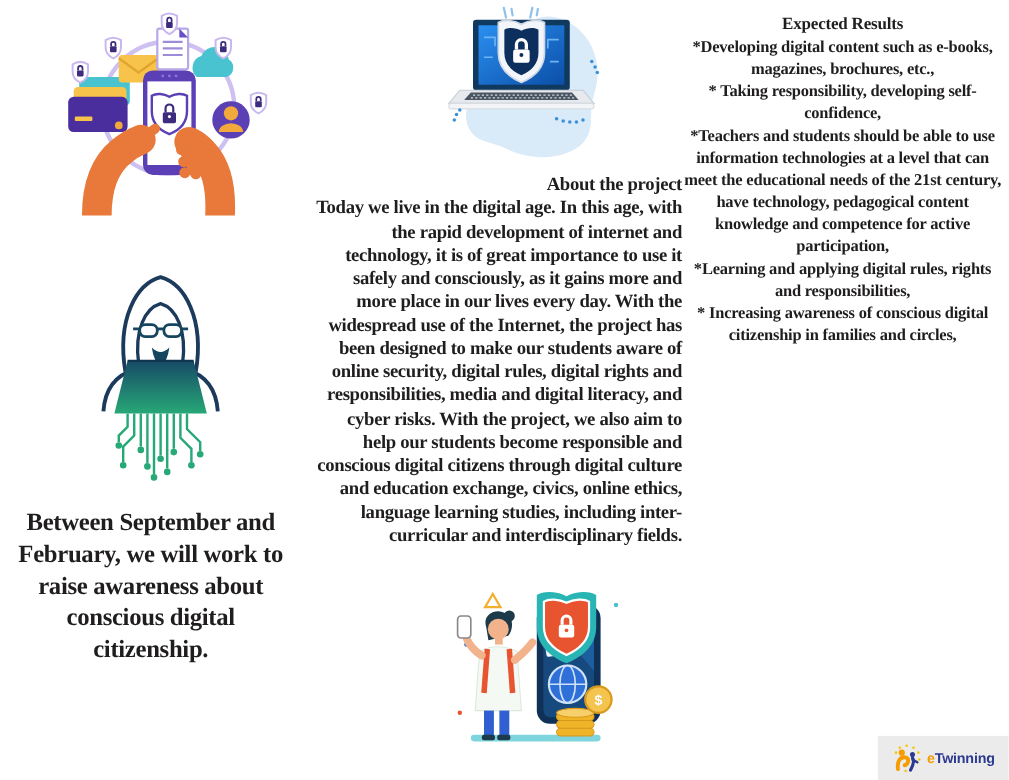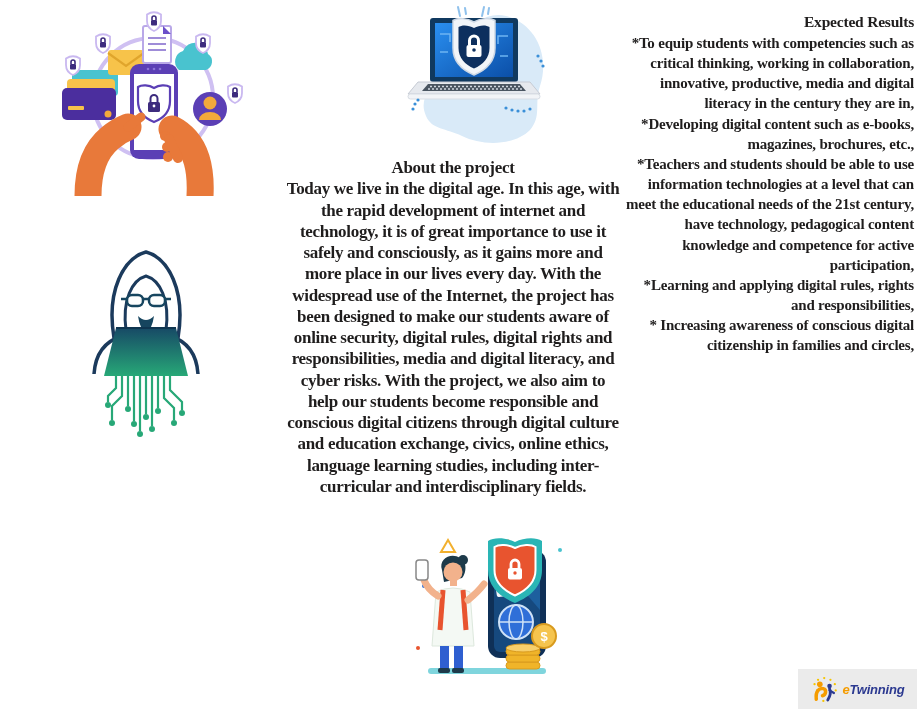--- a/index.html
+++ b/index.html
@@ -11,33 +11,33 @@
 
   .ill-phone  { left:48px;  top:6px;   width:210px; height:190px; }
   .ill-hacker { left:76px;  top:236px; width:140px; height:210px; }
   .ill-laptop { left:388px; top:4px;   width:170px; height:152px; }
   .ill-mobile { left:408px; top:530px; width:160px; height:152px; }
   .ill-phone svg,.ill-hacker svg,.ill-laptop svg,.ill-mobile svg { width:100%; height:100%; display:block; }
 
   .caption-left { left:6px; top:461px; width:262px; text-align:center;
                   font-size:22.5px; line-height:1.28; letter-spacing:-0.3px; }
 
-  .middle-text { left:286px; top:157px; width:334px; text-align:center;
+  .middle-text { left:286px; top:157px; width:334px; text-align:right;
                  font-size:17px; line-height:1.25; letter-spacing:-0.3px; }
   .middle-heading { font-size:17px; }
 
-  .right-text { left:618px; top:12px; width:296px; text-align:right;
+  .right-text { left:618px; top:12px; width:296px; text-align:center;
                 font-size:15px; line-height:1.345; letter-spacing:-0.2px; }
   .right-heading { font-size:15.5px; }
 
   .logo-box { left:798px; top:669px; width:119px; height:40px; background:#ebebeb;
               display:flex; align-items:center; justify-content:center; gap:2px; }
   .logo-mark { width:30px; height:27px; }
   .logo-text { font-family:"Liberation Sans", sans-serif; font-weight:700;
-               font-size:13px; color:#2b3990; letter-spacing:-0.2px;font-style:italic; }
+               font-size:13px; color:#2b3990; letter-spacing:-0.2px; }
   .logo-text .e { color:#f59c00; }
 </style>
 </head>
 <body>
 
 <div class="page">
 
   <div class="abs ill-phone">
     <svg viewBox="0 0 210 190">
       <defs>
@@ -136,20 +136,21 @@
           <circle cx="76" cy="193" r="3"></circle>
           <circle cx="82" cy="175" r="3"></circle>
         <circle cx="36" cy="187" r="3"></circle>
           <circle cx="98" cy="187" r="3"></circle>
         <circle cx="106" cy="177" r="3"></circle>
           <circle cx="32" cy="169" r="3"></circle>
       </g>
     </svg>
   </div>
 
+  <div class="abs caption-left">Between September and February, we will work to raise awareness about conscious digital citizenship.</div>
 
   <div class="abs ill-laptop">
     <svg viewBox="0 0 170 152">
       <defs>
         <linearGradient id="scr" x1="0" y1="0" x2="1" y2="1">
           <stop offset="0" stop-color="#2a8ff0"></stop>
             <stop offset="1" stop-color="#0b4fa8"></stop>
         </linearGradient>
       </defs>
       <path d="M118 12 C148 20 162 52 152 82 C146 100 154 112 142 126 C126 142 94 142 74 132 C58 124 44 126 38 112 C30 94 44 84 52 70 C62 50 84 4 118 12 Z" fill="#d9eaf8"></path>
@@ -237,22 +238,22 @@
       <rect x="32" y="116" width="9" height="24" fill="#2f5fd0"></rect>
       <rect x="46" y="116" width="9" height="24" fill="#2f5fd0"></rect>
       <rect x="30" y="138" width="12" height="5" rx="2" fill="#1d3a4a"></rect>
       <rect x="44" y="138" width="12" height="5" rx="2" fill="#1d3a4a"></rect>
     </svg>
   </div>
 
   <div class="abs right-text">
     <div class="right-heading">Expected Results</div>
     <div>
-        <div>*To equip students with competencies such as critical thinking, working in collaboration, innovative, productive, media and digital literacy in the century they are in,</div>
         <div>*Developing digital content such as e-books, magazines, brochures, etc.,</div>
+        <div>* Taking responsibility, developing self-confidence,</div>
         <div>*Teachers and students should be able to use information technologies at a level that can meet the educational needs of the 21st century, have technology, pedagogical content knowledge and competence for active participation,</div>
         <div>*Learning and applying digital rules, rights and responsibilities,</div>
         <div>* Increasing awareness of conscious digital citizenship in families and circles,</div>
       </div>
   </div>
 
   <div class="abs logo-box">
     <svg class="logo-mark" viewBox="0 0 34 30">
       <g fill="#f5c400">
         <circle cx="4" cy="9" r="1.3"></circle>

